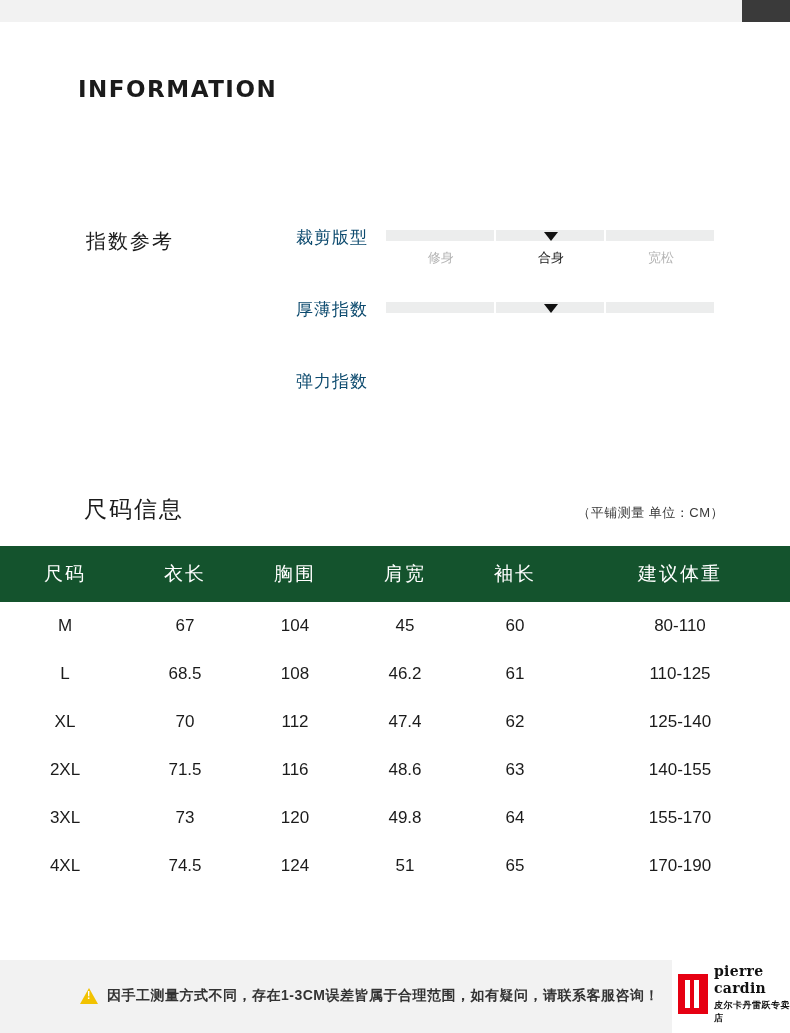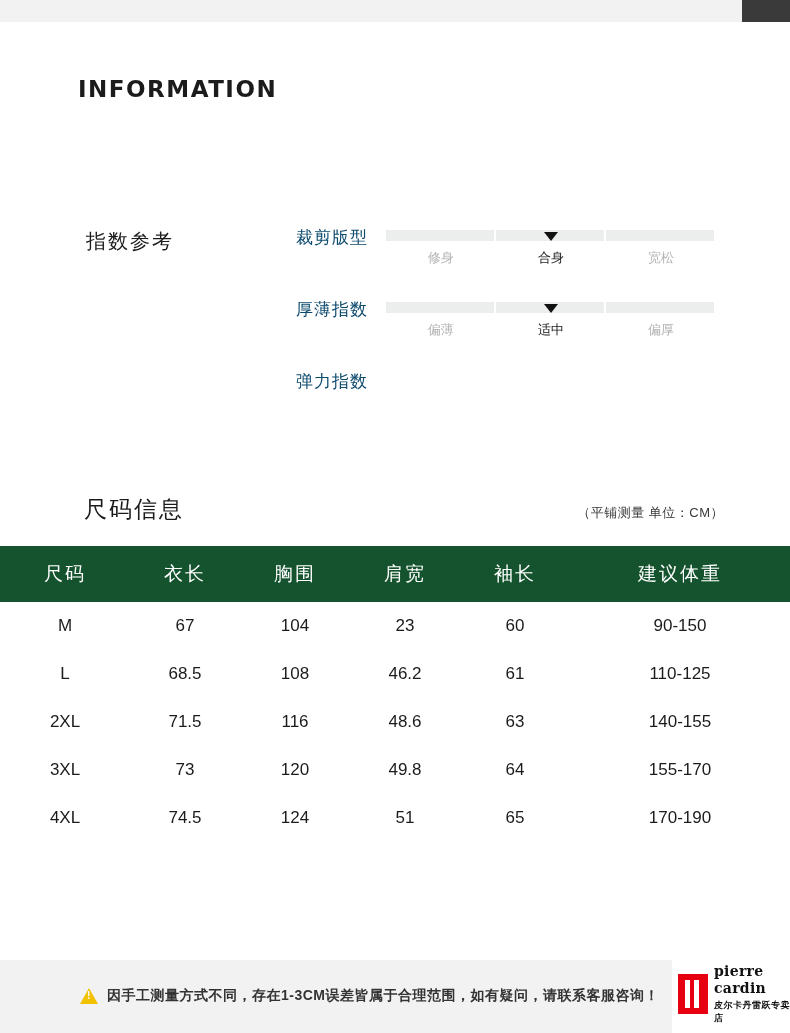--- a/index.html
+++ b/index.html
@@ -303,25 +303,20 @@
 
     <div class="index-row">
       <div class="index-label">厚薄指数</div>
       <div class="index-bar-wrap">
         <div class="index-bar">
           <div class="seg"></div>
           <div class="seg"></div>
           <div class="seg"></div>
           <div class="marker" style="left:50%;"></div>
         </div>
-        <div class="index-ticks">
-          <div class="tick" style="left:16.6%;">偏薄</div>
-          <div class="tick active" style="left:50%;">适中</div>
-          <div class="tick" style="left:83.3%;">偏厚</div>
-        </div>
       </div>
     </div>
 
     <div class="index-row">
       <div class="index-label">弹力指数</div>
     </div>
 
   </div>
 </div>
 
@@ -337,31 +332,39 @@
       <th style="width:110px">肩宽</th>
       <th style="width:110px">袖长</th>
       <th style="width:220px">建议体重</th>
     </tr>
   </thead>
   <tbody>
     <tr>
       <td>M</td>
       <td>67</td>
       <td>104</td>
-      <td>23</td>
+      <td>45</td>
       <td>60</td>
-      <td>90-150</td>
+      <td>80-110</td>
     </tr>
     <tr>
       <td>L</td>
       <td>68.5</td>
       <td>108</td>
       <td>46.2</td>
       <td>61</td>
       <td>110-125</td>
+    </tr>
+    <tr>
+      <td>XL</td>
+      <td>70</td>
+      <td>112</td>
+      <td>47.4</td>
+      <td>62</td>
+      <td>125-140</td>
     </tr>
     <tr>
       <td>2XL</td>
       <td>71.5</td>
       <td>116</td>
       <td>48.6</td>
       <td>63</td>
       <td>140-155</td>
     </tr>
     <tr>

